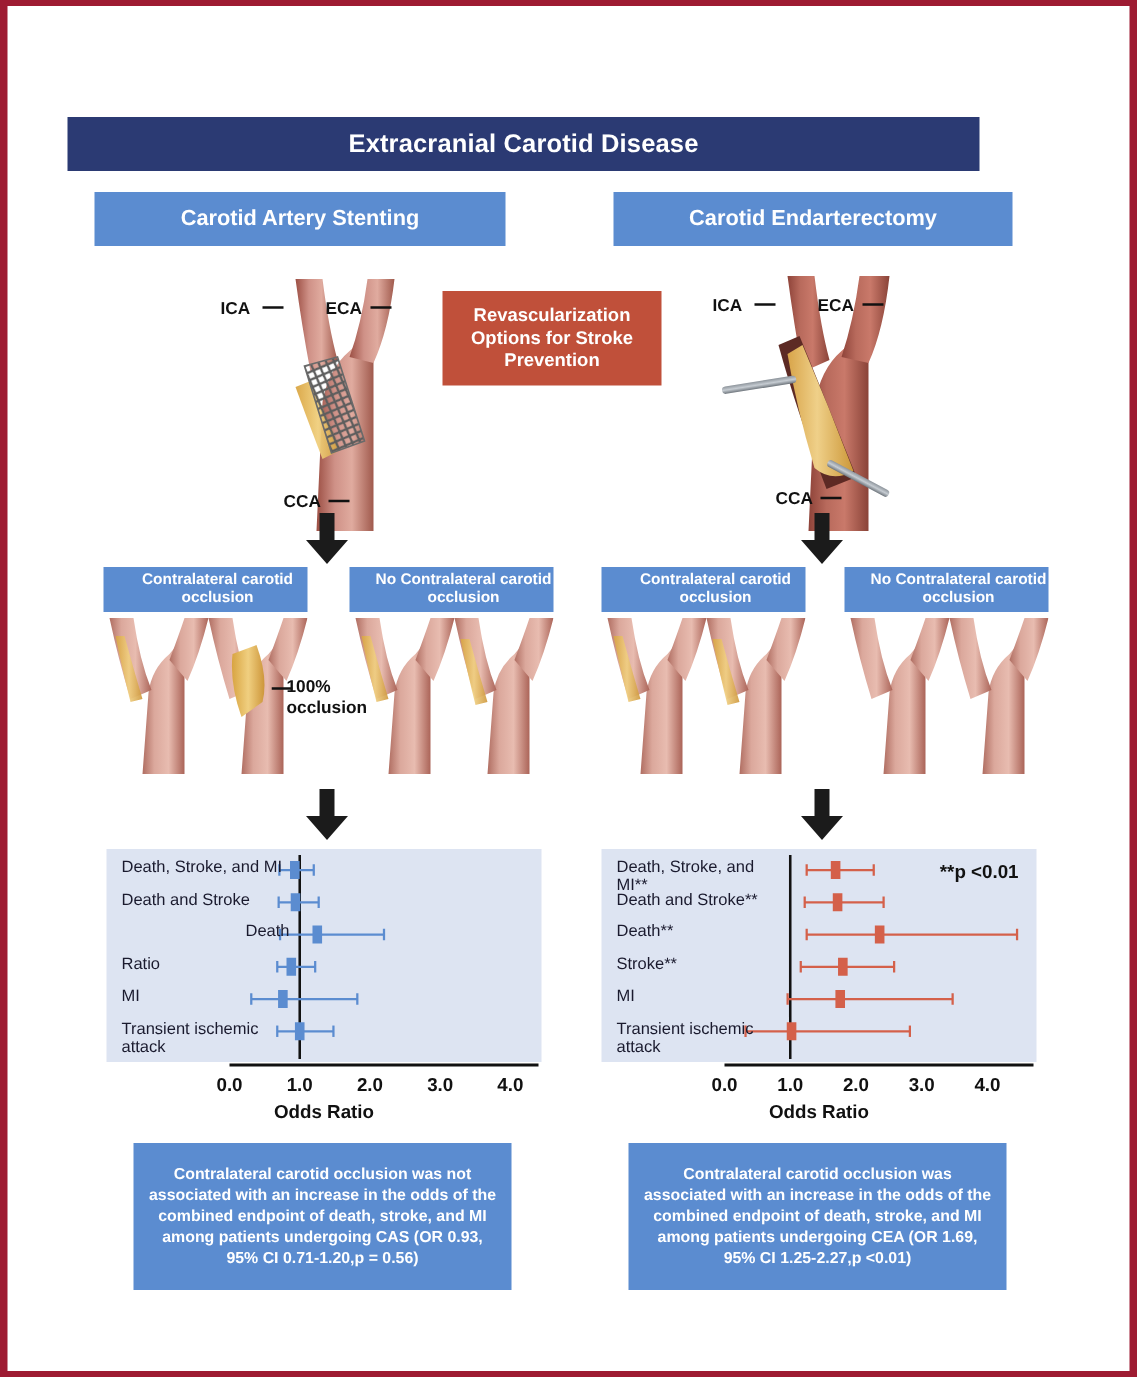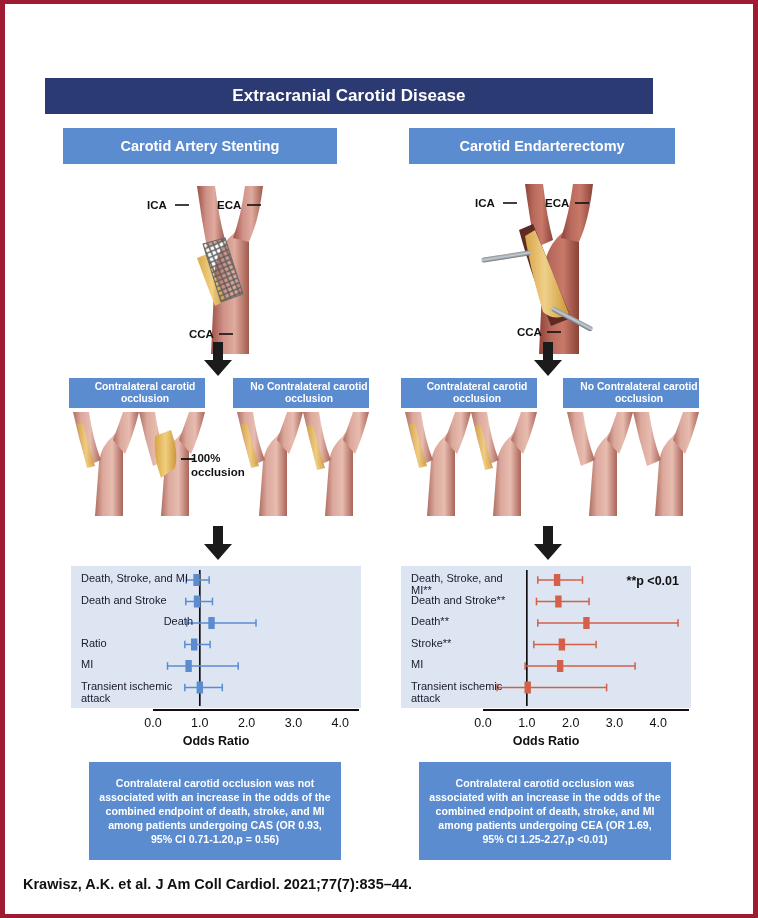--- a/index.html
+++ b/index.html
@@ -105,21 +105,21 @@
 
   .forest-axis-wrap { position: absolute; top: 704px; height: 44px; }
   #axis-cas { left: 66px;  width: 290px; }
   #axis-cea { left: 396px; width: 290px; }
 
   .or-label {
     position: absolute; font-size: 11px; color: #1a1a2e;
     line-height: 1.12; left: 10px; width: 112px;
   }
   .tick-num {
-    position: absolute; font-size: 12.5px; font-weight: normal; color: #111;
+    position: absolute; font-size: 12.5px; font-weight: bold; color: #111;
     transform: translateX(-50%); top: 8px;
   }
   .axis-title {
     position: absolute; top: 26px; font-size: 12.5px; font-weight: bold;
     color: #111; width: 100%; text-align: center;
   }
   #pval-note {
     position: absolute; right: 12px; top: 8px;
     font-size: 12.5px; font-weight: bold; color: #111;
   }
@@ -151,20 +151,23 @@
     <span>Extracranial Carotid Disease</span>
   </div>
 
   <div class="col-chip" id="chip-cas">
     <span>Carotid Artery Stenting</span>
   </div>
   <div class="col-chip" id="chip-cea">
     <span>Carotid Endarterectomy</span>
   </div>
 
+  <div id="revasc-box">
+    <span>Revascularization Options for Stroke Prevention</span>
+  </div>
 
   <svg class="artery-art" id="art-cas" width="170" height="182" viewBox="0 0 170 182">
     <defs>
       <linearGradient id="vg1" x1="0" y1="0" x2="1" y2="0">
         <stop offset="0%" stop-color="#9c4f44"></stop>
         <stop offset="32%" stop-color="#cf9187"></stop>
         <stop offset="62%" stop-color="#e0ab9f"></stop>
         <stop offset="100%" stop-color="#a05a4d"></stop>
       </linearGradient>
       <linearGradient id="pg1" x1="0" y1="0" x2="1" y2="0">
@@ -462,15 +465,14 @@
     <div class="axis-title">Odds Ratio</div>
   </div>
 
   <div class="concl-box" id="concl-cas">
     <span>Contralateral carotid occlusion was not associated with an increase in the odds of the  combined endpoint of death, stroke, and MI among patients undergoing CAS (OR 0.93, 95% CI 0.71-1.20,p = 0.56)</span>
   </div>
   <div class="concl-box" id="concl-cea">
     <span>Contralateral carotid occlusion was associated with an increase in the odds of the  combined endpoint of death, stroke, and MI among patients undergoing CEA (OR 1.69, 95% CI 1.25-2.27,p &lt;0.01)</span>
   </div>
 
-  <div id="citation">Krawisz, A.K. et al. J Am Coll Cardiol. 2021;77(7):835–44.</div>
 
 </div>
 
 </body></html>

